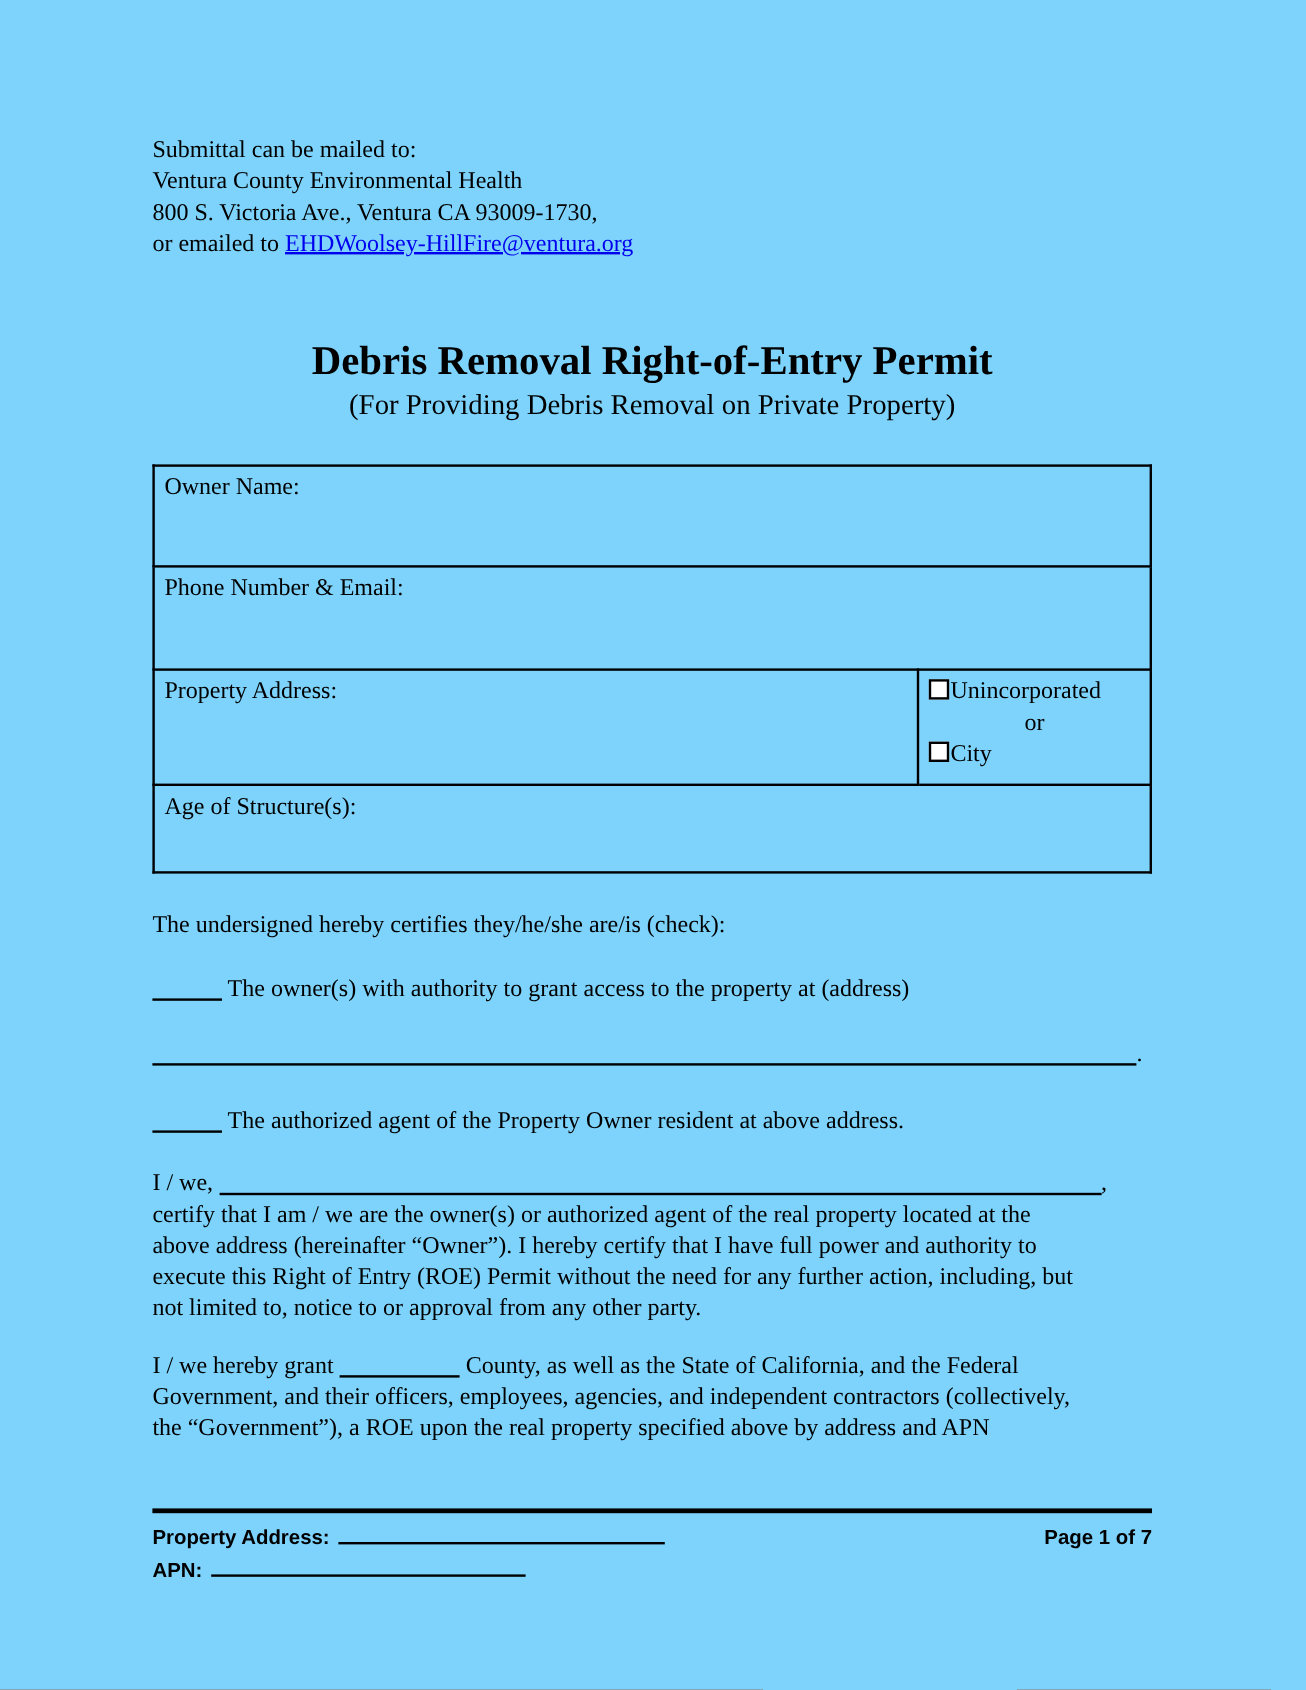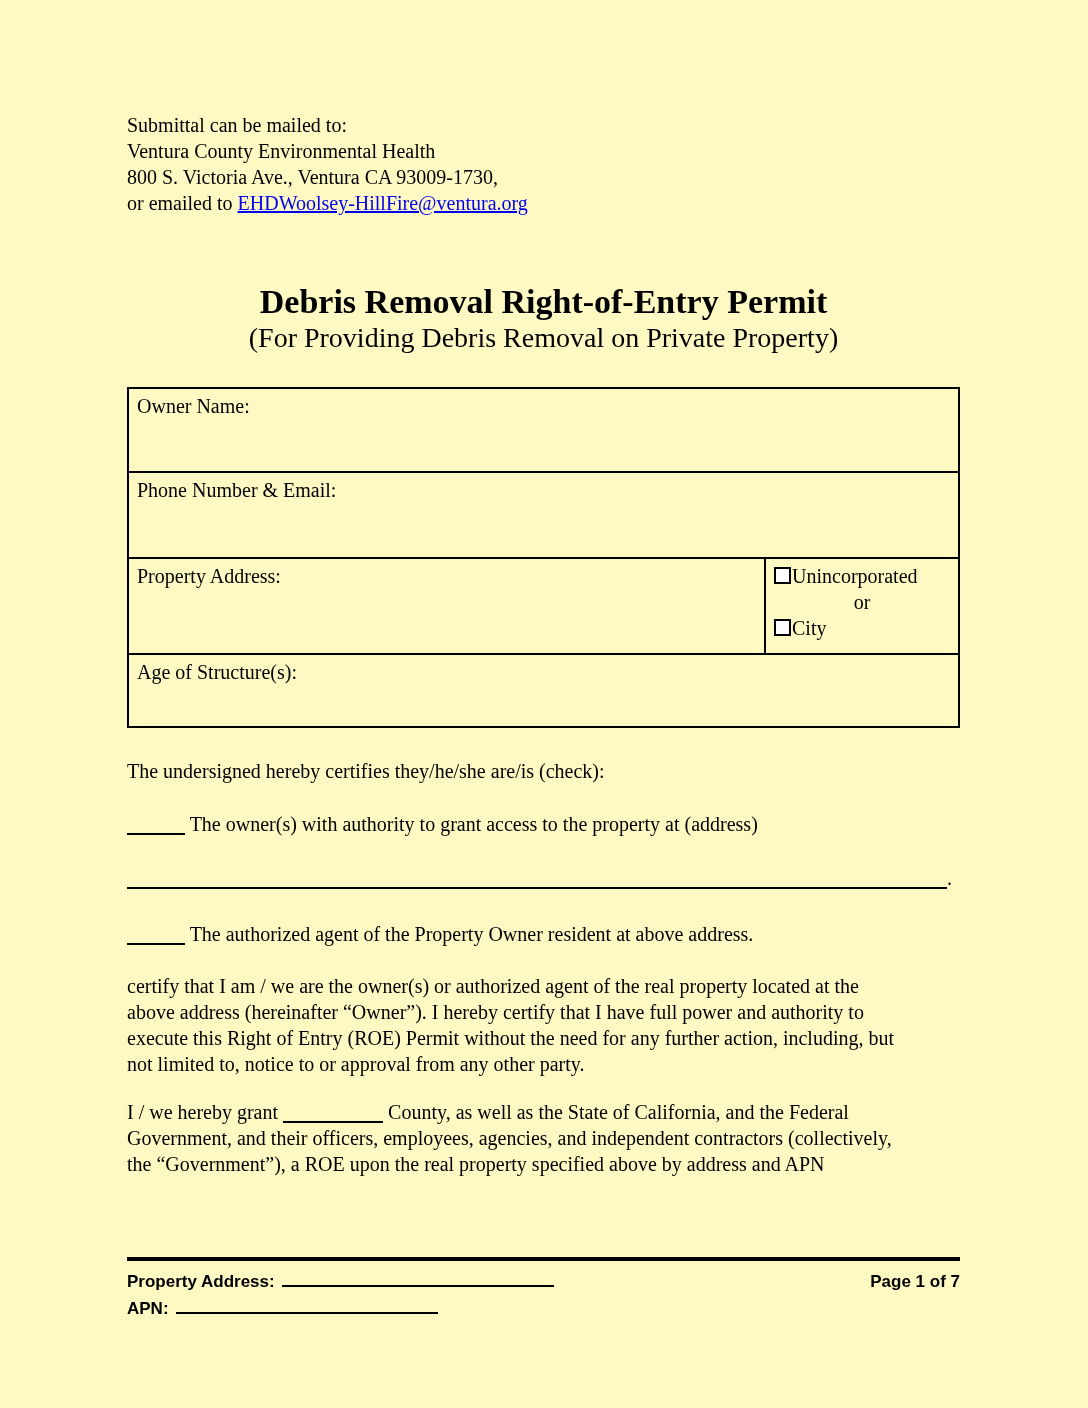--- a/index.html
+++ b/index.html
@@ -1,21 +1,21 @@
 <!DOCTYPE html>
 <html><head>
 <meta charset="utf-8">
 <style>
   html, body { margin: 0; padding: 0; background: #888; }
   .page {
     position: relative;
     width: 1088px;
     height: 1408px;
     margin: 0 auto;
-    background: #fef9c3;
+    background: #7dd3fc;
     color: #000000;
     font-family: "Liberation Serif", serif;
     font-size: 20px;
     line-height: 26px;
     overflow: hidden;
   }
   .content { padding: 112px 128px 0 127px; }
 
   
   .mail-block div { white-space: nowrap; }
@@ -29,21 +29,21 @@
   .doc-title {
     margin-top: 66px;
     text-align: center;
     font-size: 34px;
     line-height: 40px;
     font-weight: bold;
     white-space: nowrap;
   }
   .doc-subtitle {
     text-align: center;
-    font-size: 28px;
+    font-size: 24px;
     line-height: 26px;
     margin-top: 3px;
     white-space: nowrap;
   }
 
   
   table.form-table {
     margin-top: 36px;
     width: 100%;
     border-collapse: collapse;
@@ -160,20 +160,21 @@
 
     <div class="cert-intro">The undersigned hereby certifies they/he/she are/is (check):</div>
 
     <div class="cert-option1"><span class="blank blank-check"></span> <span>The owner(s) with authority to grant access to the property at (address)</span></div>
 
     <div class="cert-address-line"><span class="blank blank-address-full"></span><span>.</span></div>
 
     <div class="cert-option2"><span class="blank blank-check"></span> <span>The authorized agent of the Property Owner resident at above address.</span></div>
 
     <div class="iwe-para">
+      <div class="para-line"><span>I / we,</span> <span class="blank blank-iwe"></span><span>,</span></div>
       <div class="para-line">certify that I am / we are the owner(s) or authorized agent of the real property located at the</div>
       <div class="para-line">above address (hereinafter “Owner”). I hereby certify that I have full power and authority to</div>
       <div class="para-line">execute this Right of Entry (ROE) Permit without the need for any further action, including, but</div>
       <div class="para-line">not limited to, notice to or approval from any other party.</div>
     </div>
 
     <div class="grant-para">
       <div class="para-line"><span>I / we hereby grant</span> <span class="blank blank-grant"></span> <span>County, as well as the State of California, and the Federal</span></div>
       <div class="para-line">Government, and their officers, employees, agencies, and independent contractors (collectively,</div>
       <div class="para-line">the “Government”), a ROE upon the real property specified above by address and APN</div>

